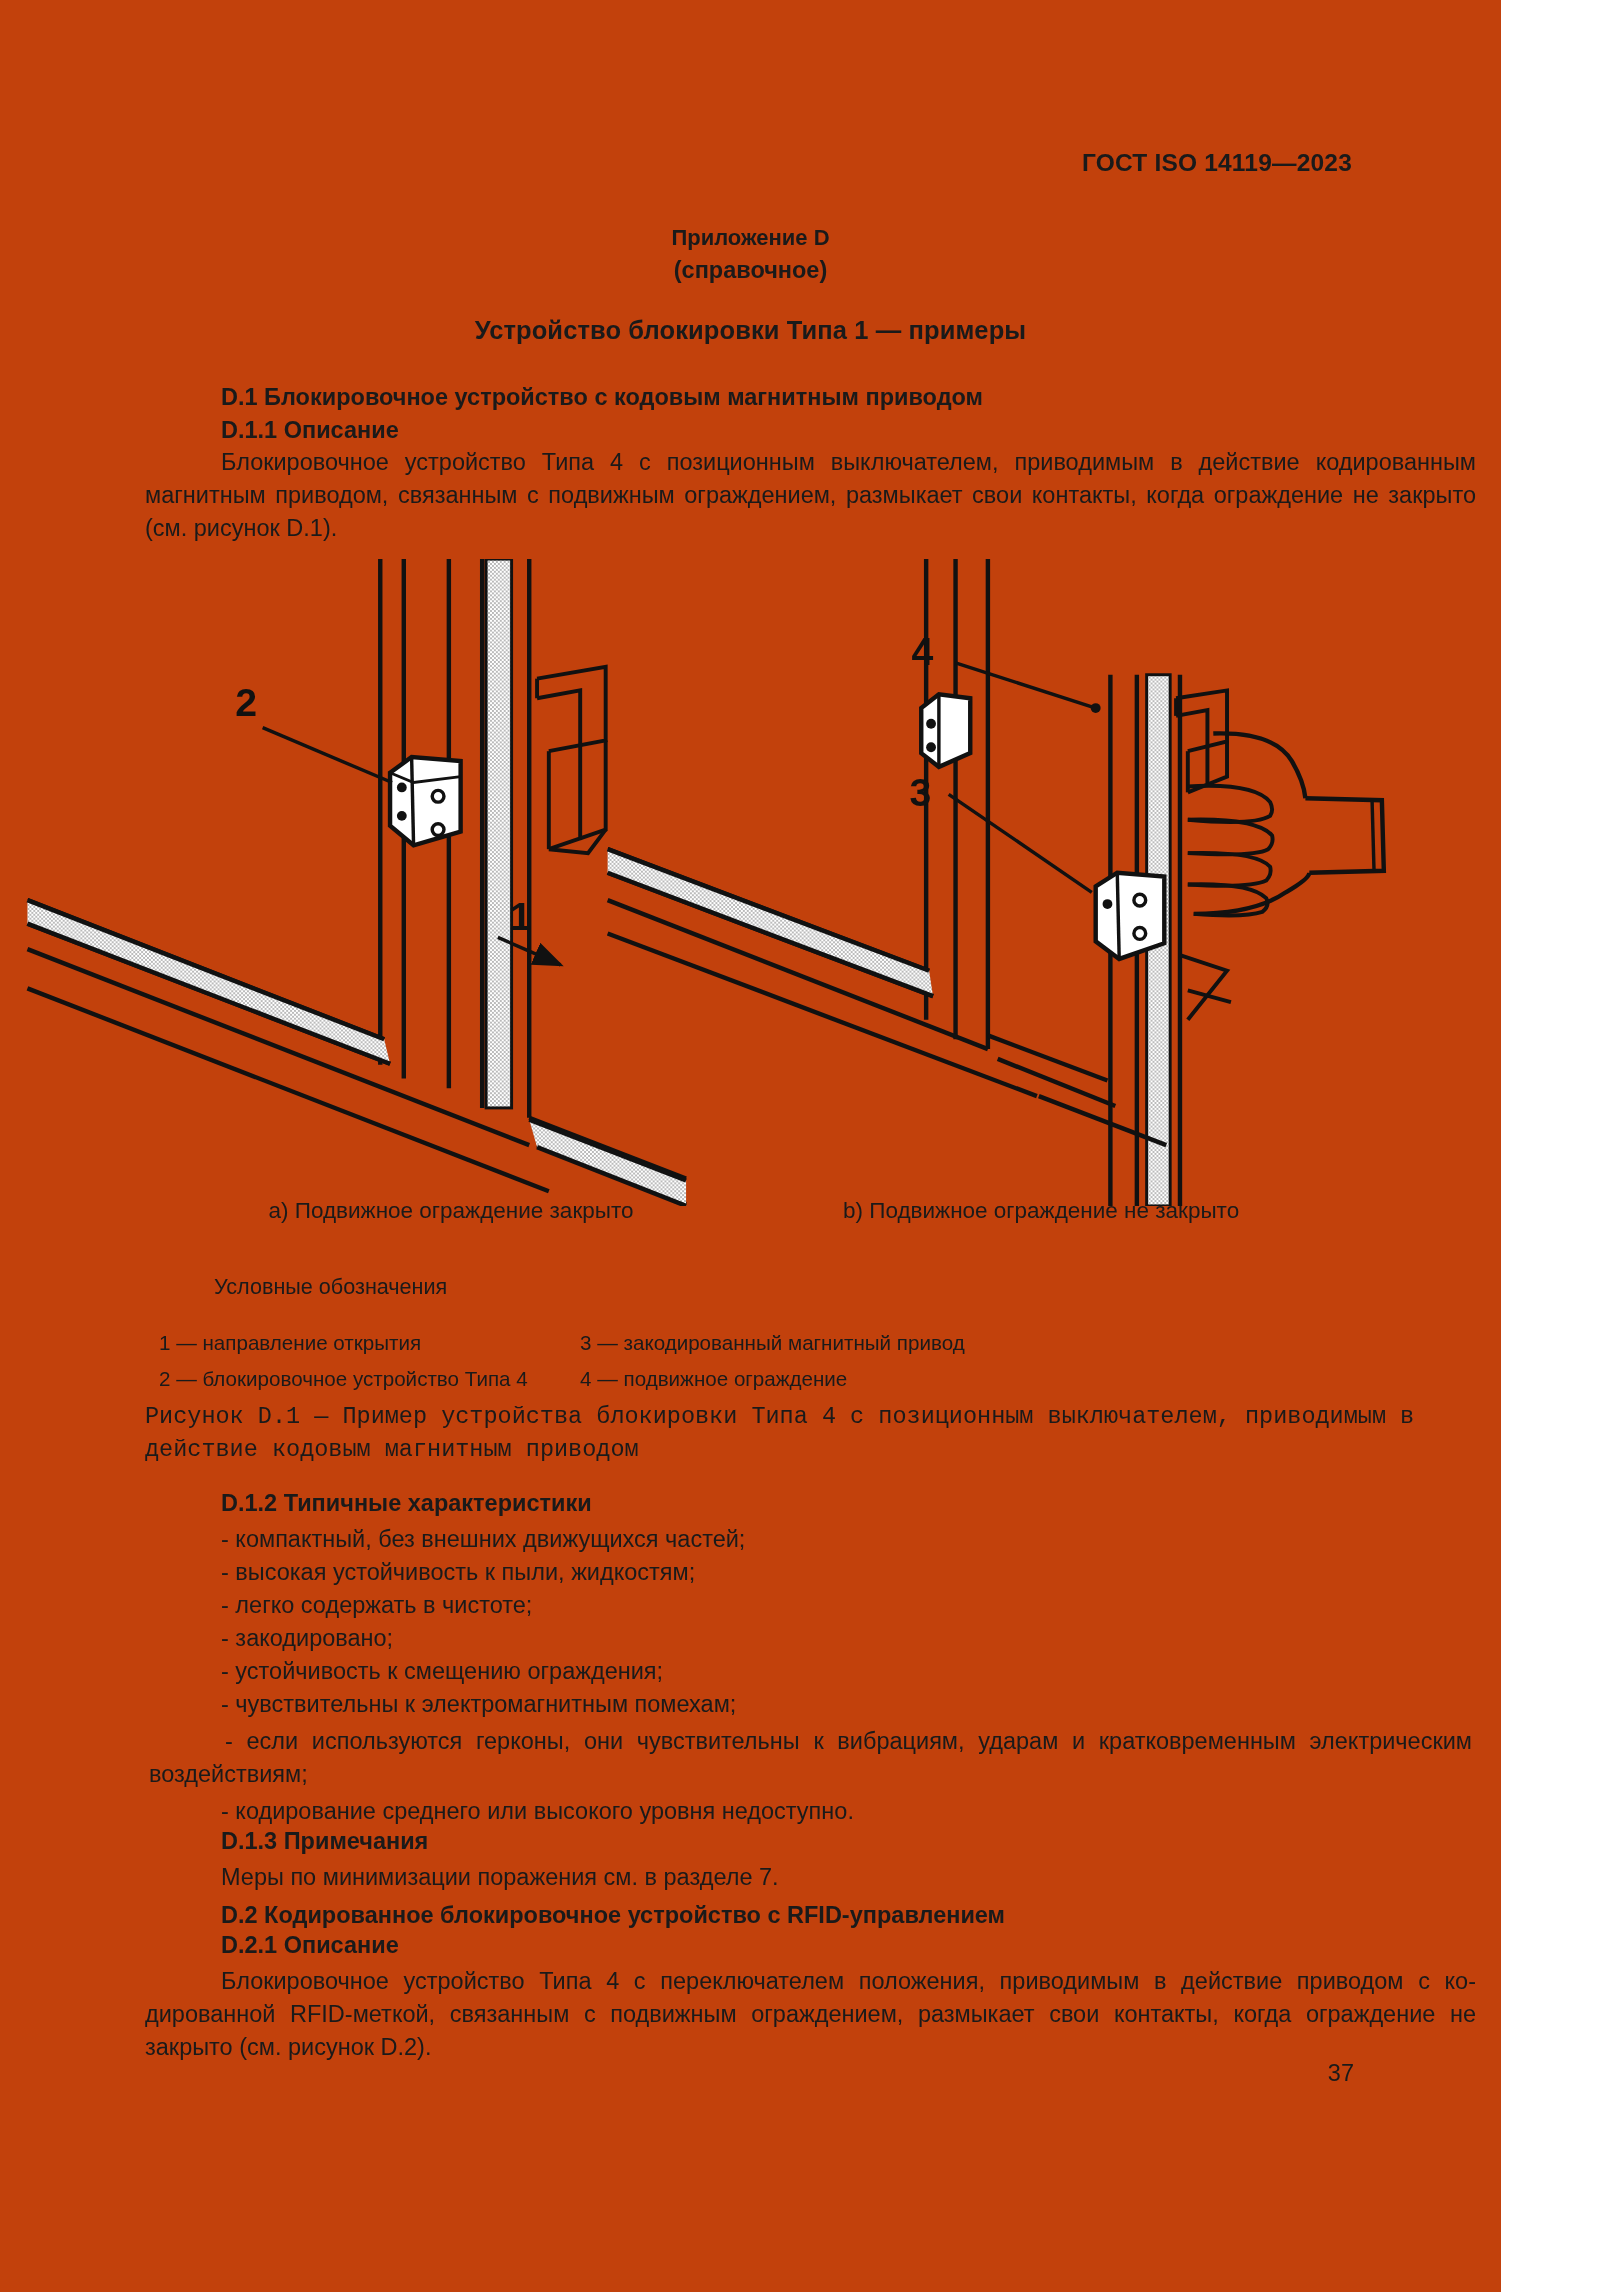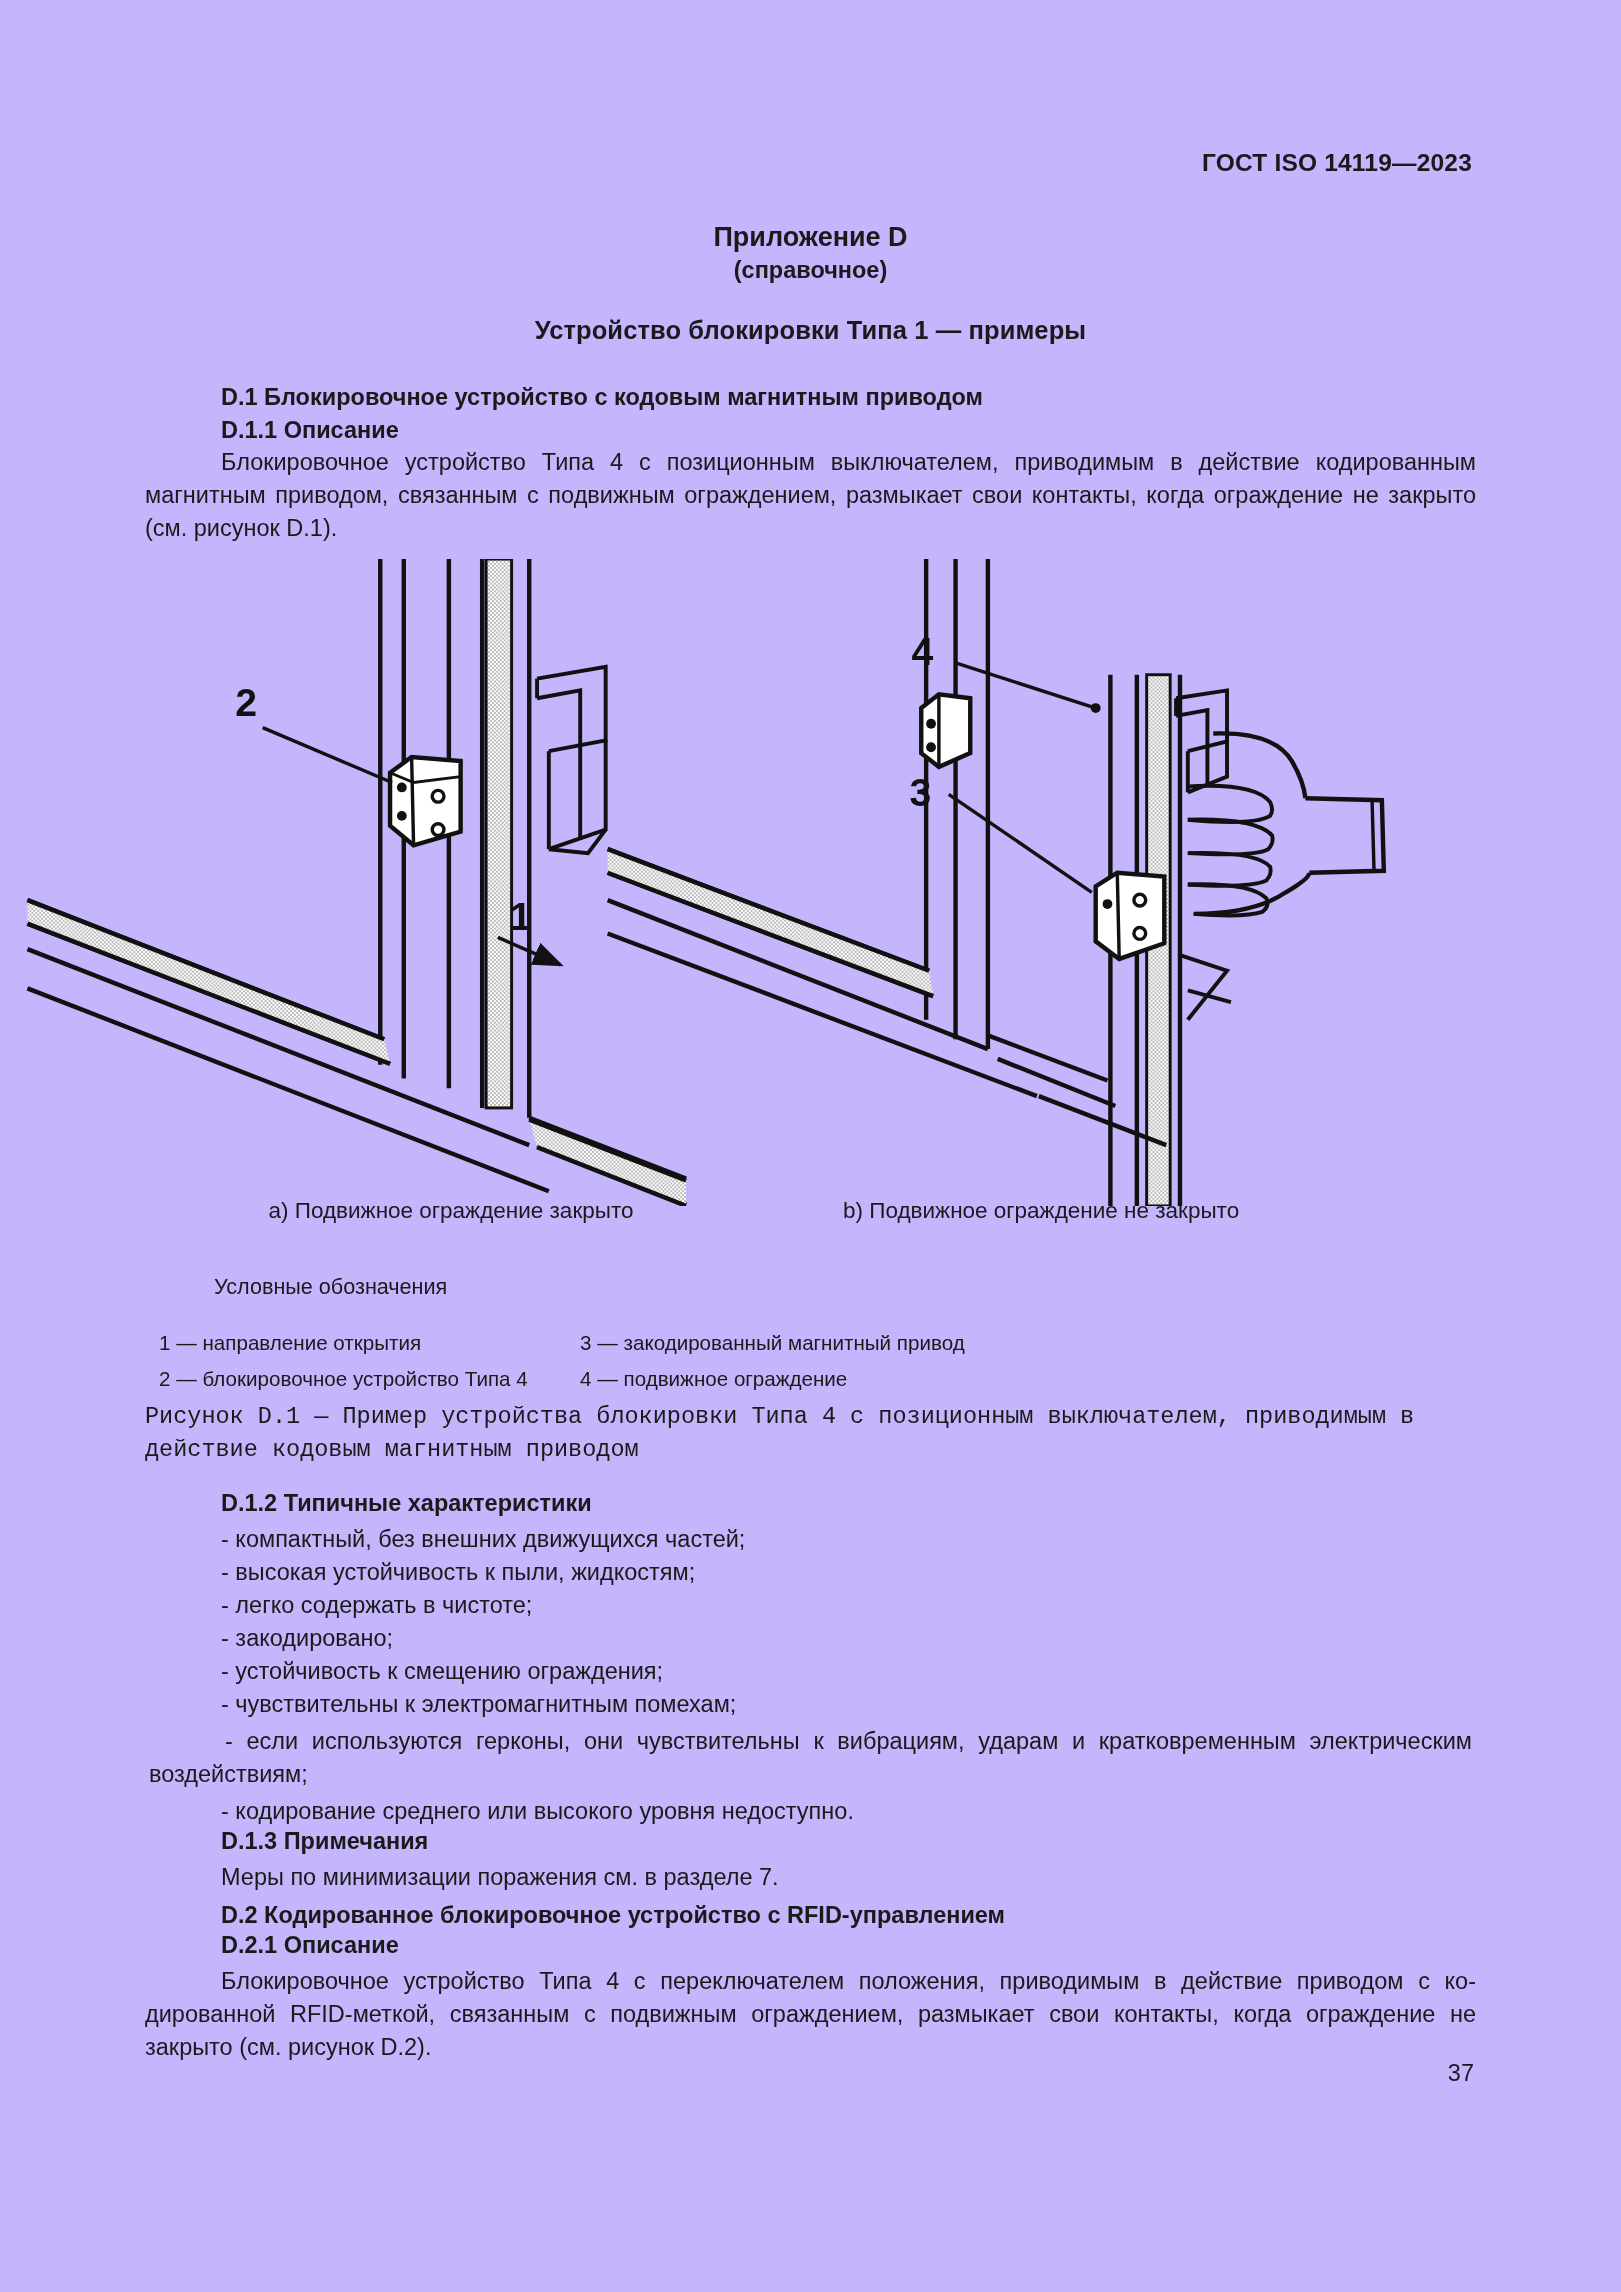--- a/index.html
+++ b/index.html
@@ -7,23 +7,23 @@
     margin: 0;
     padding: 0;
     background: #ffffff;
   }
   body {
     font-family: "Liberation Sans", sans-serif;
     color: #1a1a1a;
   }
   .page {
     position: relative;
-    width: 1621px;
+    width: 1501px;
     height: 2293px;
-    background: #c4b5fd;
+    background: #c2410c;
     box-sizing: border-box;
     overflow: hidden;
   }
 
   
   .running-head {
     position: absolute;
     top: 149px;
     right: 149px;
     font-size: 24.5px;
@@ -34,21 +34,21 @@
 
   
   .annex-block {
     position: absolute;
     top: 221px;
     left: 0;
     width: 100%;
     text-align: center;
   }
   .annex-title {
-    font-size: 27px;
+    font-size: 22px;
     font-weight: bold;
     line-height: 33px;
   }
   .annex-sub {
     font-size: 23.5px;
     font-weight: bold;
     line-height: 33px;
   }
   .doc-title {
     position: absolute;

